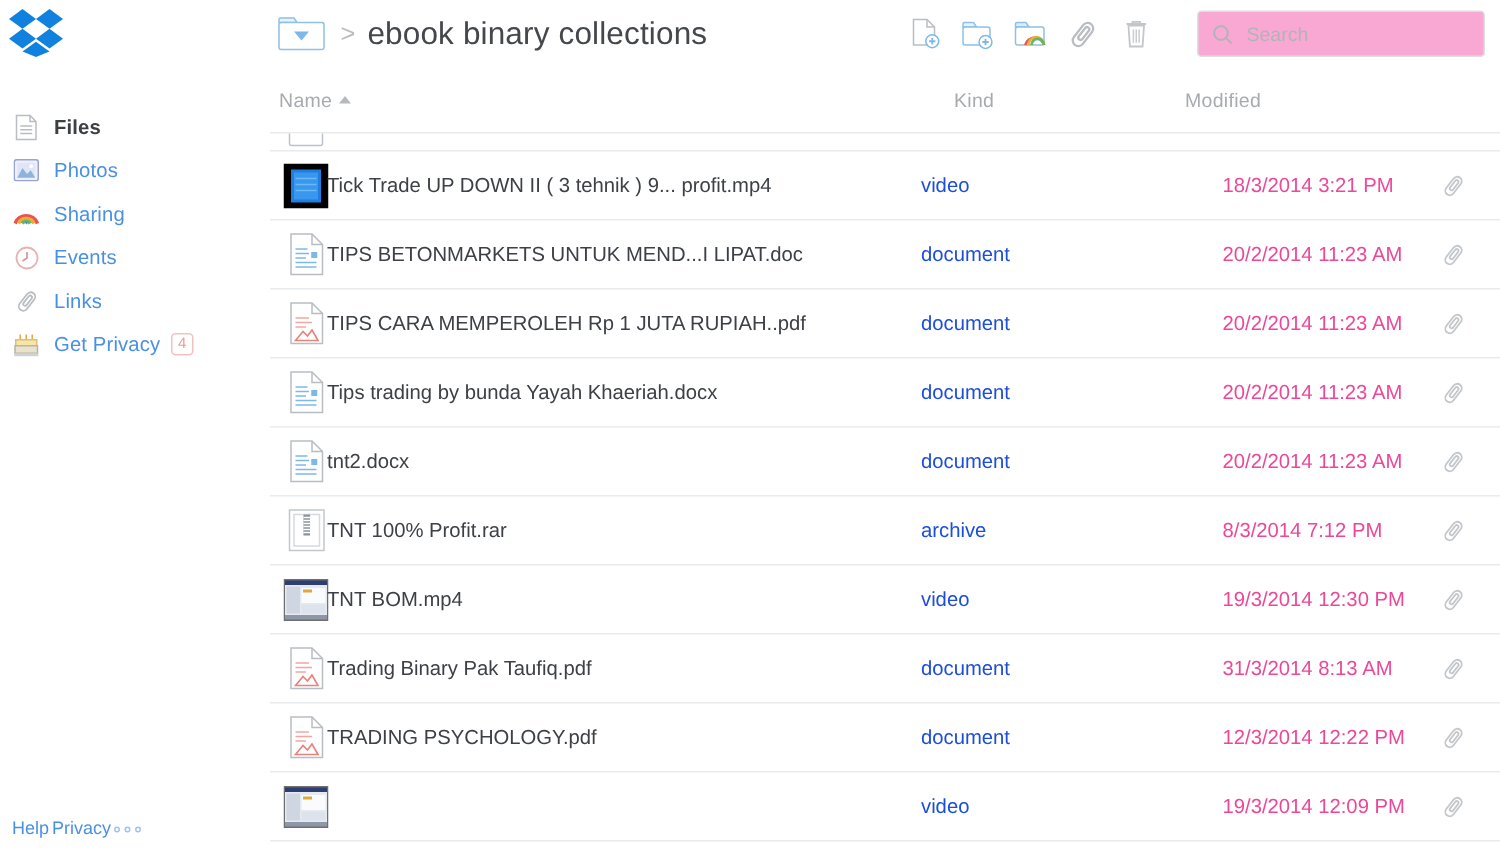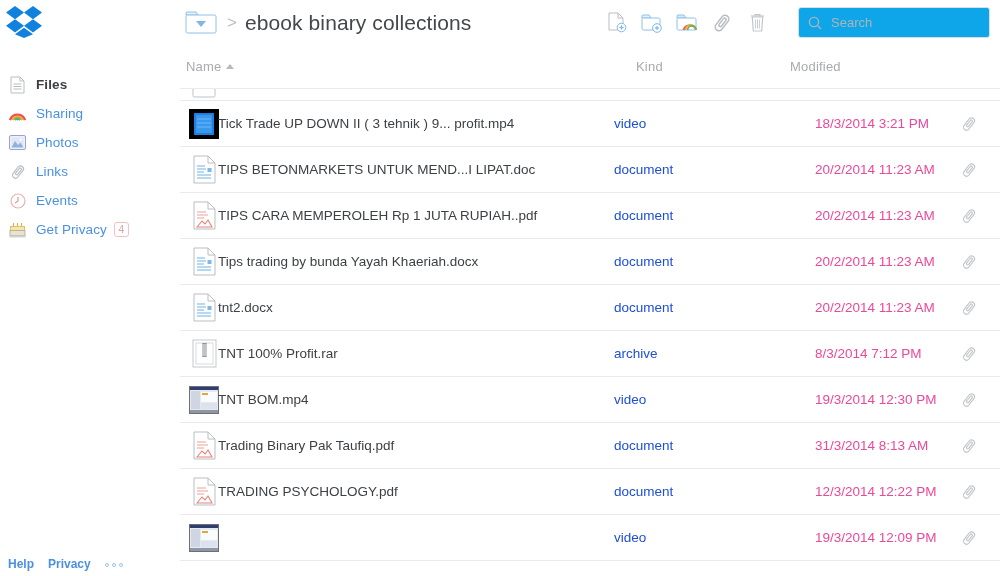--- a/index.html
+++ b/index.html
@@ -47,22 +47,22 @@
     text-align: center;
     font-size: 10px;
     color: #e79a9a;
     border: 1px solid #f0c2c2;
     border-radius: 3px;
     padding: 0 3px;
   }
 
   
   #footer {
-    position: absolute; left: 8px; bottom: 4px;
-    display: flex; align-items: center; gap: 14px; font-weight: bold;
+    position: absolute; left: 8px; bottom: 16px;
+    display: flex; align-items: center; gap: 2px;
   }
   #footer a {
     font-size: 12px; color: #4a90e2; text-decoration: none; cursor: pointer;
   }
   .dots { display: flex; gap: 3px; align-items: center; padding-top:1px; }
   .dots i { width: 4px; height: 4px; border: 1px solid #9fc4ea; border-radius: 50%; display:block; }
 
   
   #main { position: absolute; left: 180px; top: 0; width: 820px; height: 576px; }
 
@@ -86,21 +86,21 @@
     display: flex; align-items: center; gap: 13px;
   }
   .tool { width: 22px; height: 22px; cursor: pointer; display:flex; align-items:center; justify-content:center; }
   #search-wrap {
     position: absolute; right: 10px; top: 7px;
     width: 192px; height: 31px;
     border: 1px solid #dcdfe2;
     border-radius: 3px;
     display: flex; align-items: center;
     padding-left: 9px;
-    background: #0ea5e9;
+    background: #f9a8d4;
     cursor: text;
   }
   #search-input {
     border: 0; outline: 0;
     font-family: "Liberation Sans", sans-serif;
     font-size: 13px; color: #333;
     width: 150px; margin-left: 7px;
     background: transparent;
   }
   #search-input::placeholder { color: #b0b4b8; }
@@ -194,61 +194,61 @@
               <line x1="3.5" y1="13" x2="11.5" y2="13"></line>
             </g>
           </svg>
         </span>
         <span class="nav-label">Files</span>
       </div>
 
       <div class="nav-item">
         <span class="nav-ico">
           <svg width="17" height="15" viewBox="0 0 17 15">
+            <rect x="0.5" y="0.5" width="16" height="14" rx="1.5" fill="#eef0fb" stroke="#9aa3cf"></rect>
+            <rect x="2.5" y="2.5" width="12" height="10" fill="#dfe6f6"></rect>
+            <polygon points="2.5,12.5 6,6 9,10 11.5,7.5 14.5,12.5" fill="#8fb4dc"></polygon>
+            <circle cx="11.8" cy="4.8" r="1.3" fill="#fdfdfd"></circle>
+          </svg>
+        </span>
+        <span class="nav-label">Photos</span>
+      </div>
+
+      <div class="nav-item">
+        <span class="nav-ico">
+          <svg width="17" height="15" viewBox="0 0 17 15">
             <path d="M1,14 A8,8 0 0 1 16,14" fill="none" stroke="#e8554f" stroke-width="2.4"></path>
             <path d="M3.4,14 A5.6,5.6 0 0 1 13.6,14" fill="none" stroke="#f3a93c" stroke-width="2.4"></path>
             <path d="M5.8,14 A3.2,3.2 0 0 1 11.2,14" fill="none" stroke="#63b863" stroke-width="2.4"></path>
             <path d="M8.1,14 A0.9,0.9 0 0 1 9.2,14" fill="none" stroke="#4a90e2" stroke-width="2.2"></path>
           </svg>
         </span>
         <span class="nav-label">Sharing</span>
       </div>
 
       <div class="nav-item">
         <span class="nav-ico">
-          <svg width="17" height="15" viewBox="0 0 17 15">
-            <rect x="0.5" y="0.5" width="16" height="14" rx="1.5" fill="#eef0fb" stroke="#9aa3cf"></rect>
-            <rect x="2.5" y="2.5" width="12" height="10" fill="#dfe6f6"></rect>
-            <polygon points="2.5,12.5 6,6 9,10 11.5,7.5 14.5,12.5" fill="#8fb4dc"></polygon>
-            <circle cx="11.8" cy="4.8" r="1.3" fill="#fdfdfd"></circle>
-          </svg>
-        </span>
-        <span class="nav-label">Photos</span>
+          <svg width="16" height="16" viewBox="0 0 16 16">
+            <circle cx="8" cy="8" r="7" fill="#fff" stroke="#e9b2b2" stroke-width="1.2"></circle>
+            <path d="M8,4 V8 L5,10" fill="none" stroke="#d59b9b" stroke-width="1.2"></path>
+          </svg>
+        </span>
+        <span class="nav-label">Events</span>
       </div>
 
       <div class="nav-item">
         <span class="nav-ico">
           <svg width="16" height="16" viewBox="0 0 16 16">
             <g transform="rotate(38 8 8)">
               <rect x="5" y="1" width="6" height="14" rx="3" fill="none" stroke="#b9bdc2" stroke-width="1.2"></rect>
               <rect x="6.8" y="3.3" width="2.4" height="8" rx="1.2" fill="none" stroke="#b9bdc2" stroke-width="1.2"></rect>
             </g>
           </svg>
         </span>
         <span class="nav-label">Links</span>
-      </div>
-
-      <div class="nav-item">
-        <span class="nav-ico">
-          <svg width="16" height="16" viewBox="0 0 16 16">
-            <circle cx="8" cy="8" r="7" fill="#fff" stroke="#e9b2b2" stroke-width="1.2"></circle>
-            <path d="M8,4 V8 L5,10" fill="none" stroke="#d59b9b" stroke-width="1.2"></path>
-          </svg>
-        </span>
-        <span class="nav-label">Events</span>
       </div>
 
       <div class="nav-item">
         <span class="nav-ico">
           <svg width="17" height="16" viewBox="0 0 17 16">
             <g stroke="#e8a94a" stroke-width="1.1">
               <line x1="4.5" y1="1" x2="4.5" y2="4"></line>
               <line x1="8.5" y1="1" x2="8.5" y2="4"></line>
               <line x1="12.5" y1="1" x2="12.5" y2="4"></line>
             </g>

